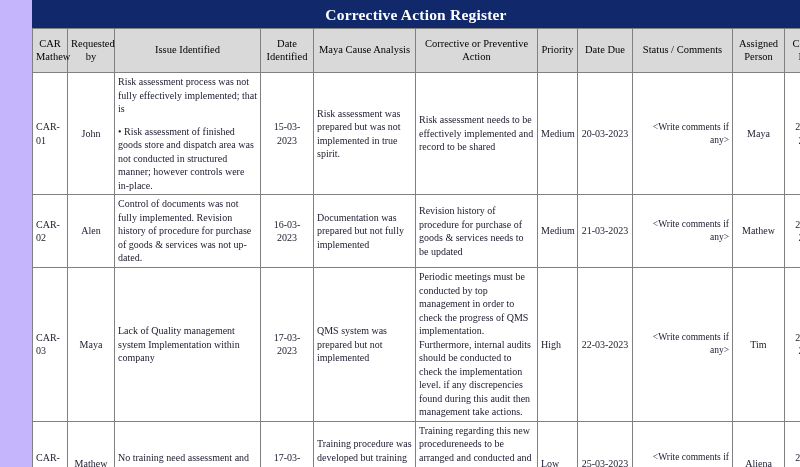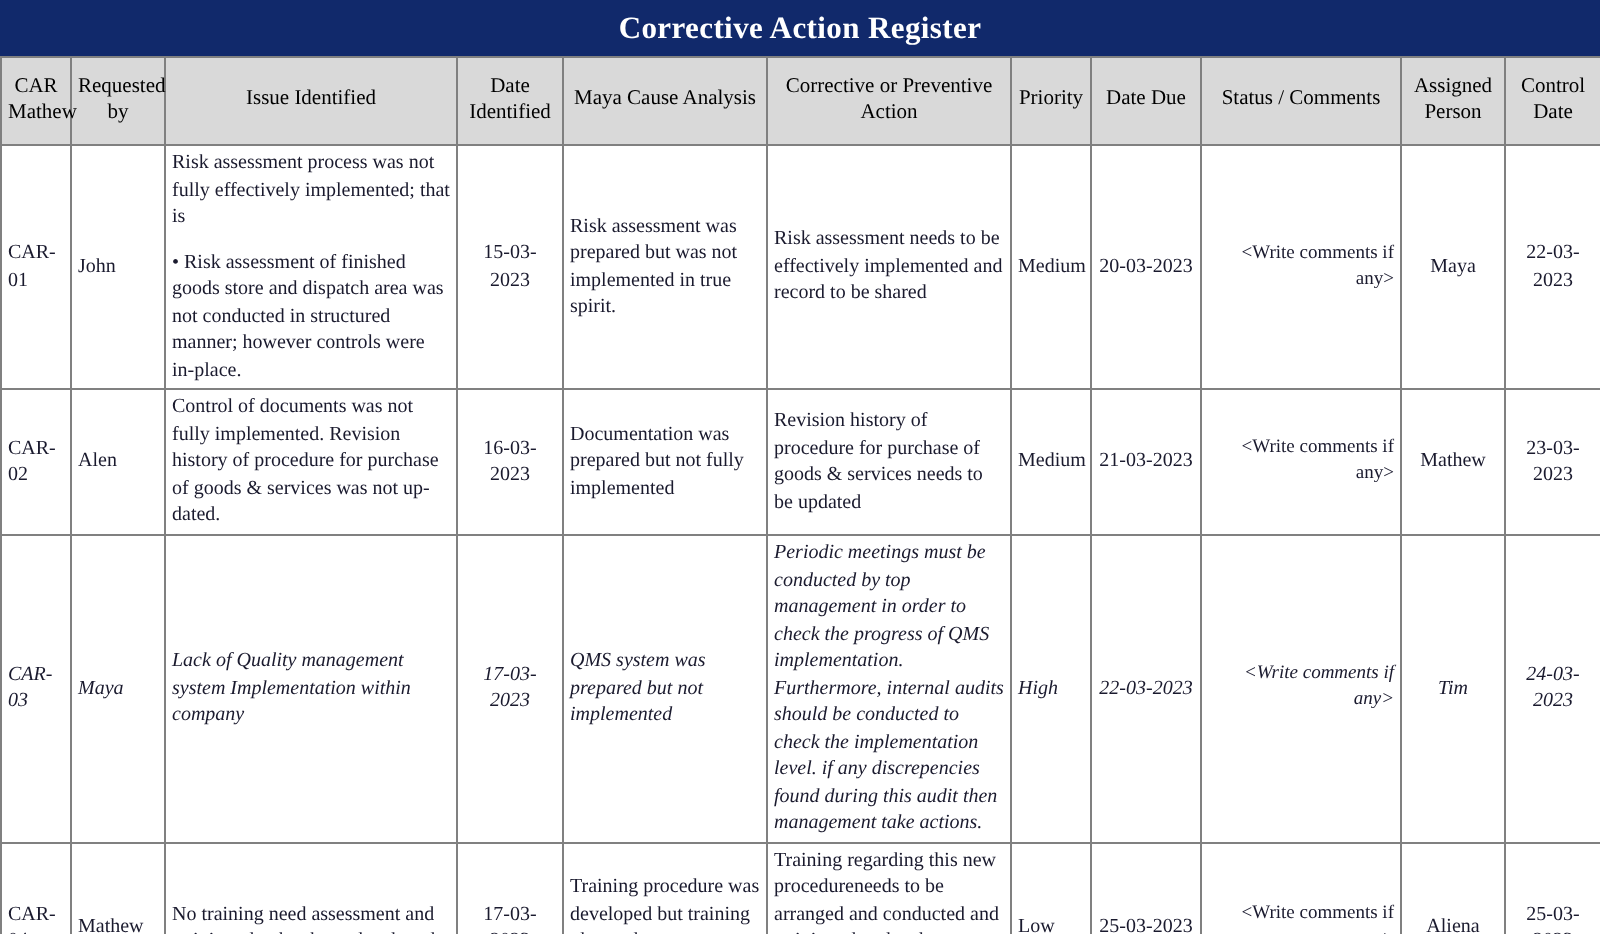--- a/index.html
+++ b/index.html
@@ -13,21 +13,22 @@
     height: 467px;
     overflow: hidden;
     font-family: "Liberation Serif", "DejaVu Serif", serif;
   }
 
   .sheet {
     width: 800px;
     height: 467px;
     position: relative;
     box-sizing: border-box;
-    background: #84cc16;
+    background: #c4b5fd;
+    padding-left: 32px;
   }
 
   
   .title-bar {
     height: 28px;
     background: #11296b;
     border-top: 1px solid #11296b;
     border-left: 1px solid #11296b;
     border-right: 1px solid #11296b;
     display: flex;
@@ -74,21 +75,21 @@
   tbody td {
     background: #ffffff;
     color: #1a1a2e;
     font-size: 10px;
     line-height: 1.35;
     margin-left: 32px;
   }
 
   
   .c-car      { text-align: left;   padding-left: 3px; }
-  .c-req      { text-align: left;   padding-left: 4px; }
+  .c-req      { text-align: center;   padding-left: 4px; }
   .c-issue    { text-align: left;   padding-left: 5px; padding-right: 4px; }
   .c-dateid   { text-align: center; }
   .c-root     { text-align: left;   padding-left: 4px; padding-right: 3px; }
   .c-capa     { text-align: left;   padding-left: 4px; padding-right: 3px; }
   .c-prio     { text-align: left; }
   .c-due      { text-align: center; }
   .c-status   { text-align: right; font-size: 9.5px; }
   .c-person   { text-align: center; }
   .c-close    { text-align: center; }
 
@@ -101,21 +102,21 @@
   col.w-capa   { width: 122px; }
   col.w-prio   { width: 40px; }
   col.w-due    { width: 55px; }
   col.w-status { width: 100px; }
   col.w-person { width: 52px; }
   col.w-close  { width: 48px; }
 
   
   tr.r0 td { height: 113px; }
   tr.r1 td { height: 73px; }
-  tr.r2 td { height: 135px; font-style: italic; }
+  tr.r2 td { height: 135px; }
   tr.r3 td { height: 74px; }
 
   .cell-p { margin: 0; }
   .cell-p + .cell-p { margin-top: 9px; }
 </style>
 </head>
 <body>
 
 <div class="sheet">
 

